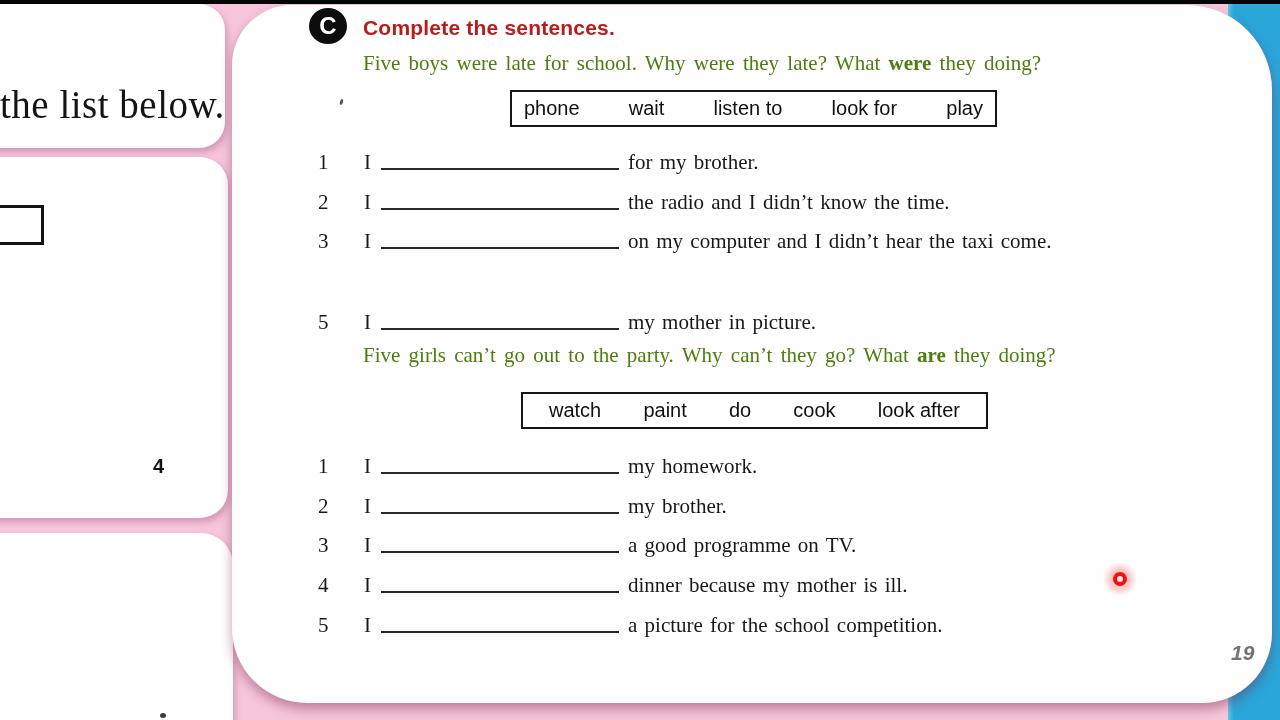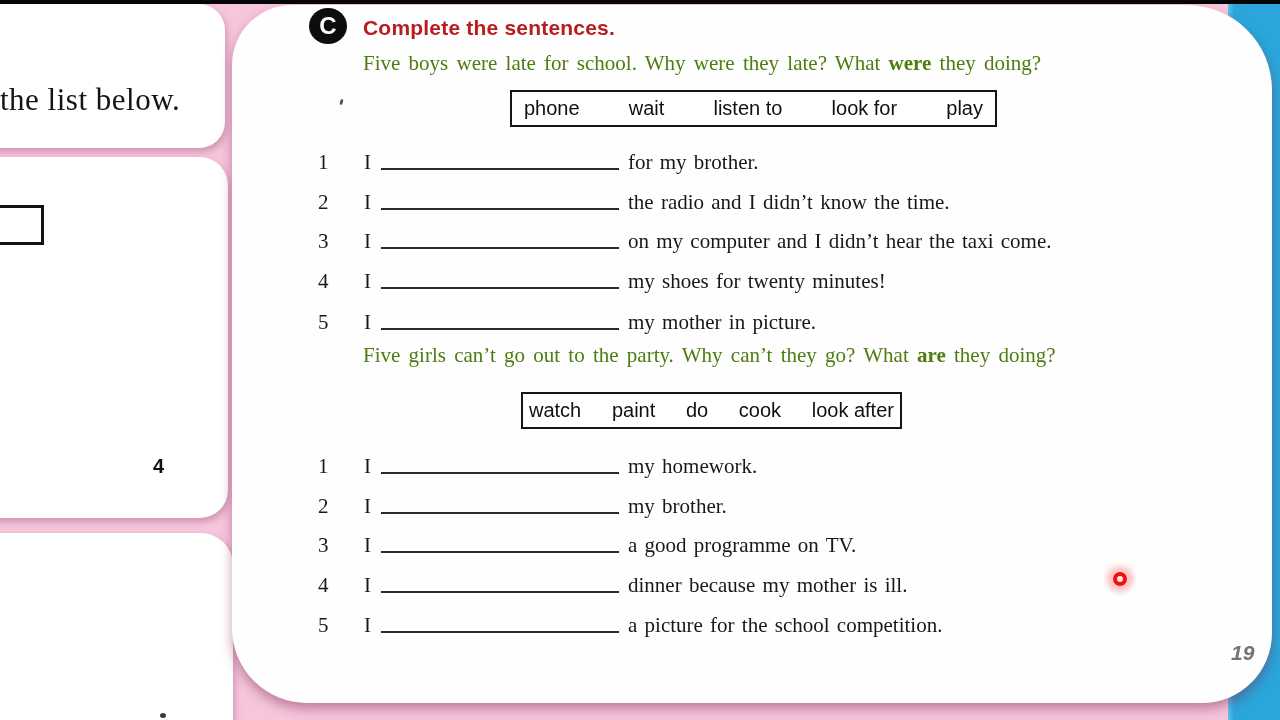--- a/index.html
+++ b/index.html
@@ -13,21 +13,21 @@
   .blue-bar{position:absolute;right:0;top:0;width:52px;height:720px;
             background:linear-gradient(to right,#5ec6e9 0,#2aa6da 6px,#2aa6da 100%);z-index:1;}
 
   
   .left-card{position:absolute;background:#ffffff;z-index:5;
              box-shadow:2px 4px 7px rgba(140,60,100,0.35);}
   .card1{left:-40px;top:4px;width:265px;height:144px;border-radius:0 26px 26px 0;}
   .card2{left:-40px;top:157px;width:268px;height:361px;border-radius:0 28px 28px 0;}
   .card3{left:-40px;top:533px;width:273px;height:200px;border-radius:0 32px 0 0;}
 
-  .snippet{position:absolute;left:40px;top:78px;font-size:31px;letter-spacing:.5px;color:#141414;}
+  .snippet{position:absolute;left:40px;top:78px;font-size:39px;letter-spacing:.5px;color:#141414;}
   .answer-box-left{position:absolute;left:0;top:48px;width:84px;height:40px;
                    border:3px solid #131313;background:#fff;box-sizing:border-box;}
   .left-pagenum{position:absolute;left:193px;top:298px;font-family:"Liberation Sans",sans-serif;
                 font-weight:700;font-size:20px;color:#111;}
 
   
   .main-card{position:absolute;left:232px;top:5px;width:1040px;height:698px;background:#fefefe;
              border-radius:60px 85px 70px 75px;z-index:10;
              box-shadow:0 6px 12px rgba(120,40,80,0.45);}
 
@@ -41,21 +41,21 @@
   .para{position:absolute;left:131px;height:28px;line-height:28px;font-size:21px;
         word-spacing:3px;color:#4d7c0f;white-space:nowrap;}
   .para b{font-weight:700;}
   .para1{top:44px;}
   .para2{top:336px;}
 
   .word-box{position:absolute;height:37px;border:2px solid #161616;background:#fff;
             box-sizing:border-box;display:flex;align-items:center;justify-content:space-between;
             font-family:"Liberation Sans",sans-serif;font-size:20px;color:#101010;}
   .word-box1{left:278px;top:85px;width:487px;padding:0 12px;}
-  .word-box2{left:289px;top:387px;width:381px;padding:0 6px;text-align:center;}
+  .word-box2{left:289px;top:387px;width:467px;padding:0 26px;text-align:center;}
   .word-box span{white-space:nowrap;}
 
   .row{position:absolute;left:86px;height:28px;line-height:28px;font-size:21px;
        white-space:nowrap;color:#181818;}
   .row .num{display:inline-block;width:46px;}
   .row .pronoun{display:inline-block;}
   .row .blank{display:inline-block;width:238px;height:5px;margin:0 9px 0 10px;
               border-bottom:2px solid #2a2a2a;position:relative;top:1px;}
   .row .tail{word-spacing:2px;}
 
@@ -109,23 +109,20 @@
 
     <div class="row" style="top:143px">
       <span class="num">1</span><span class="pronoun">I</span><span class="blank"></span><span class="tail">for my brother.</span>
     </div>
     <div class="row" style="top:183px">
       <span class="num">2</span><span class="pronoun">I</span><span class="blank"></span><span class="tail">the radio and I didn’t know the time.</span>
     </div>
     <div class="row" style="top:222px">
       <span class="num">3</span><span class="pronoun">I</span><span class="blank"></span><span class="tail">on my computer and I didn’t hear the taxi come.</span>
     </div>
-    <div class="row" style="top:262px">
-      <span class="num">4</span><span class="pronoun">I</span><span class="blank"></span><span class="tail">my shoes for twenty minutes!</span>
-    </div>
     <div class="row" style="top:303px">
       <span class="num">5</span><span class="pronoun">I</span><span class="blank"></span><span class="tail">my mother in picture.</span>
     </div>
 
     <div class="para para2"><span>Five girls can’t go out to the party. Why can’t they go? What </span><b>are</b><span> they doing?</span></div>
 
     <div class="word-box word-box2">
       <span>watch</span>
       <span>paint</span>
       <span>do</span>

